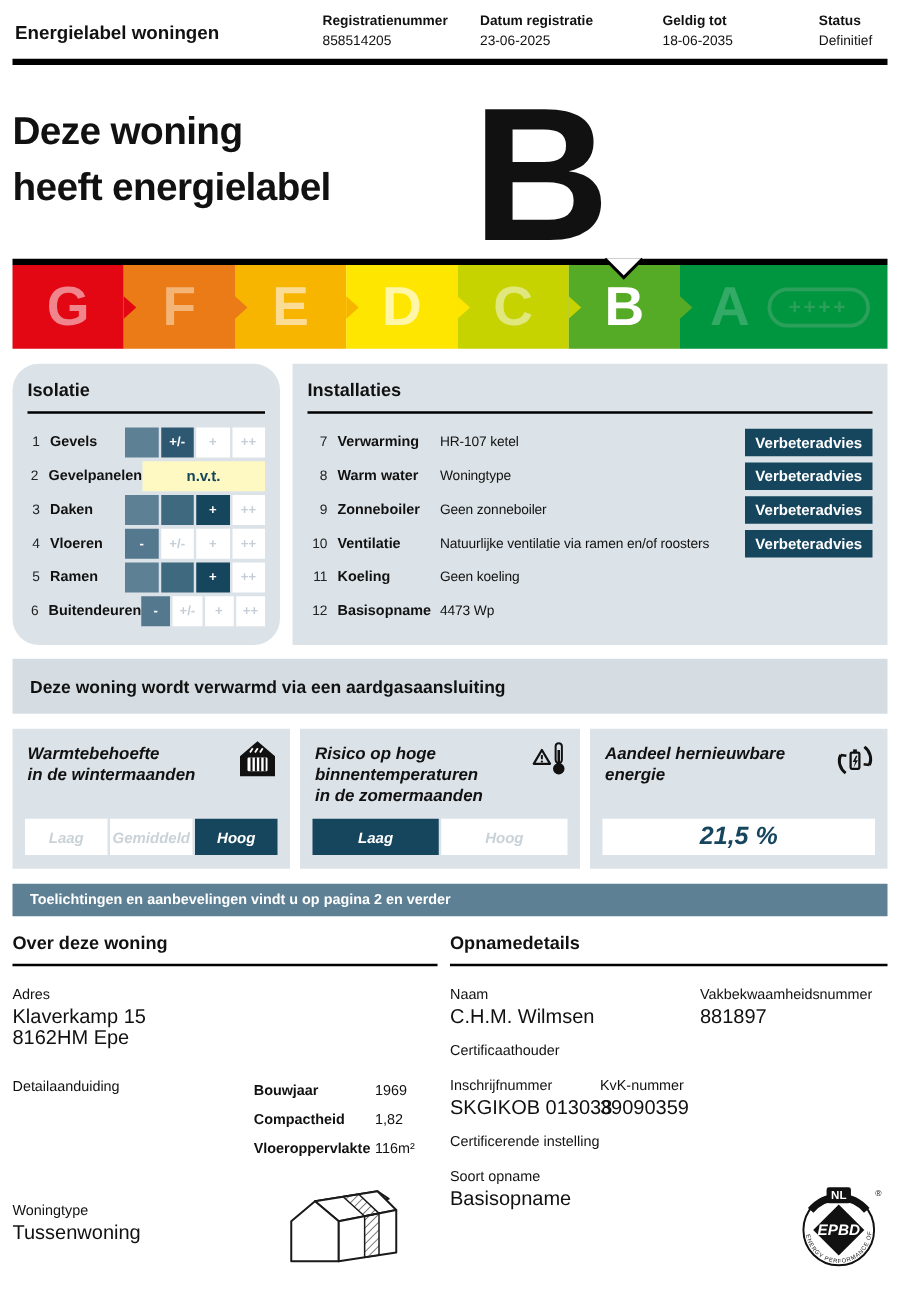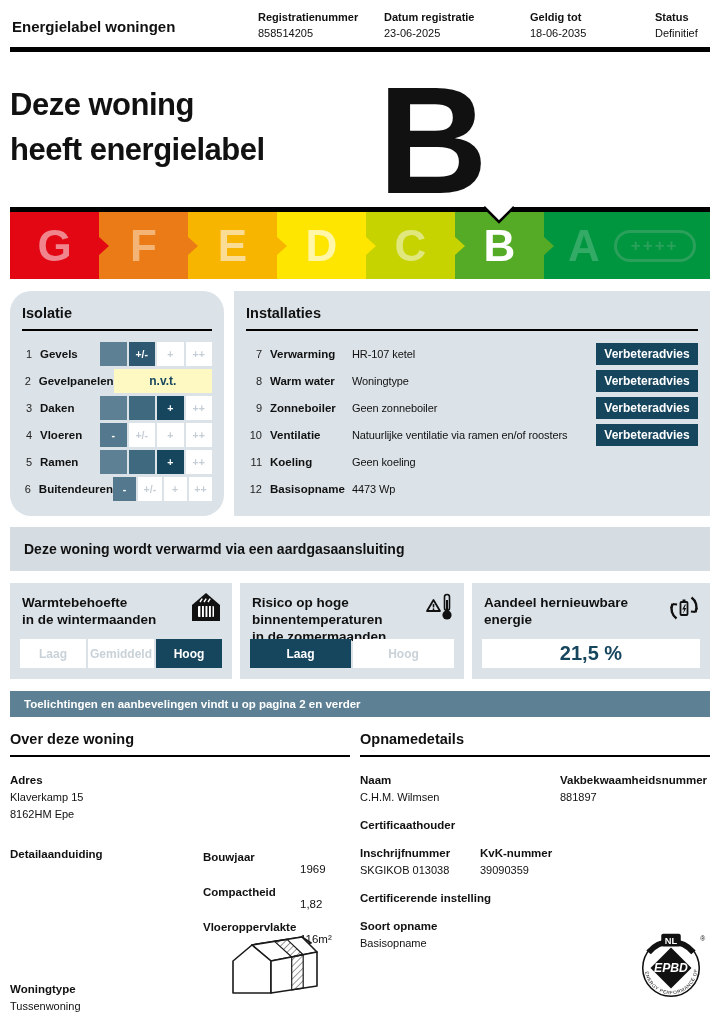--- a/index.html
+++ b/index.html
@@ -59,50 +59,50 @@
   .adv-btn { position:absolute; right:0; top:50%; transform:translateY(-50%);
     background:var(--navy); color:#fff; font-size:12px; font-weight:bold;
     width:102px; text-align:center; padding:4px 0; cursor:pointer; }
 
   
   .gas-banner { margin-top:11px; height:44px; background:var(--banner);
     font-size:14px; font-weight:bold; line-height:44px; padding-left:14px; }
 
   
   .cards { display:flex; gap:8px; margin-top:12px; }
-  .card { position:relative; background:var(--panel); height:96px; padding:11px 12px; }
+  .card { position:relative; background:var(--panel); height:112px; padding:11px 12px;font-style:italic; }
   .card.c1 { width:222px; } .card.c2 { width:224px; } .card.c3 { flex:1; }
   .card-title div { font-size:13.5px; font-weight:bold; line-height:17px; }
   .card-icon { position:absolute; top:9px; right:10px; }
   .selector { position:absolute; left:10px; right:10px; bottom:11px; height:29px; display:flex; gap:2px; }
   .sel-cell { flex:1; background:#fff; display:flex; align-items:center; justify-content:center;
     font-size:12px; font-weight:bold; color:#c9d2d8; }
   .sel-cell.on { background:var(--navy); color:#fff; }
   .value-box { position:absolute; left:10px; right:10px; bottom:11px; height:29px; background:#fff;
     display:flex; align-items:center; justify-content:center;
     color:var(--navy); font-size:20px; font-weight:bold; }
 
   
   .page-banner { margin-top:12px; height:26px; background:var(--slate); color:#fff;
     font-size:11.5px; font-weight:bold; line-height:26px; padding-left:14px; }
 
   
   .bottom { display:flex; gap:10px; margin-top:14px; height:284px; }
   .col-left { width:340px; position:relative; }
   .col-right { flex:1; position:relative; }
   .bottom h2 { font-size:14.5px; font-weight:bold; border-bottom:2.5px solid #000; padding-bottom:8px; margin-bottom:15px; }
-  .f-label { font-size:11.5px; font-weight:bold; line-height:17px; }
-  .f-value { font-size:11px; line-height:17px; }
+  .f-label { font-size:11.5px; font-weight:normal; line-height:17px; }
+  .f-value { font-size:16px; line-height:17px; }
   .bag { font-size:8px; color:#333; margin-top:9px; }
   .detail-row { display:flex; margin-top:23px; }
   .detail-label { width:193px; }
   .facts { width:147px; }
-  .fact { display:flex; line-height:23px; }
+  .fact { display:flex; line-height:23px;align-items:center; }
   .fact-label { flex:1; font-size:11.5px; font-weight:bold; }
-  .fact-value { width:50px; font-size:11.5px;margin-top:12px; }
+  .fact-value { width:50px; font-size:11.5px; }
   .wtype { margin-top:30px; }
   .house-svg { position:absolute; left:215px; top:200px; }
   .pair { position:relative; margin-bottom:11px; height:34px; }
   .pair .p2 { position:absolute; top:0; }
   .col-right .blk { margin-bottom:11px; }
   .epbd { position:absolute; right:0; top:196px; }
 </style>
 </head>
 <body>
 

